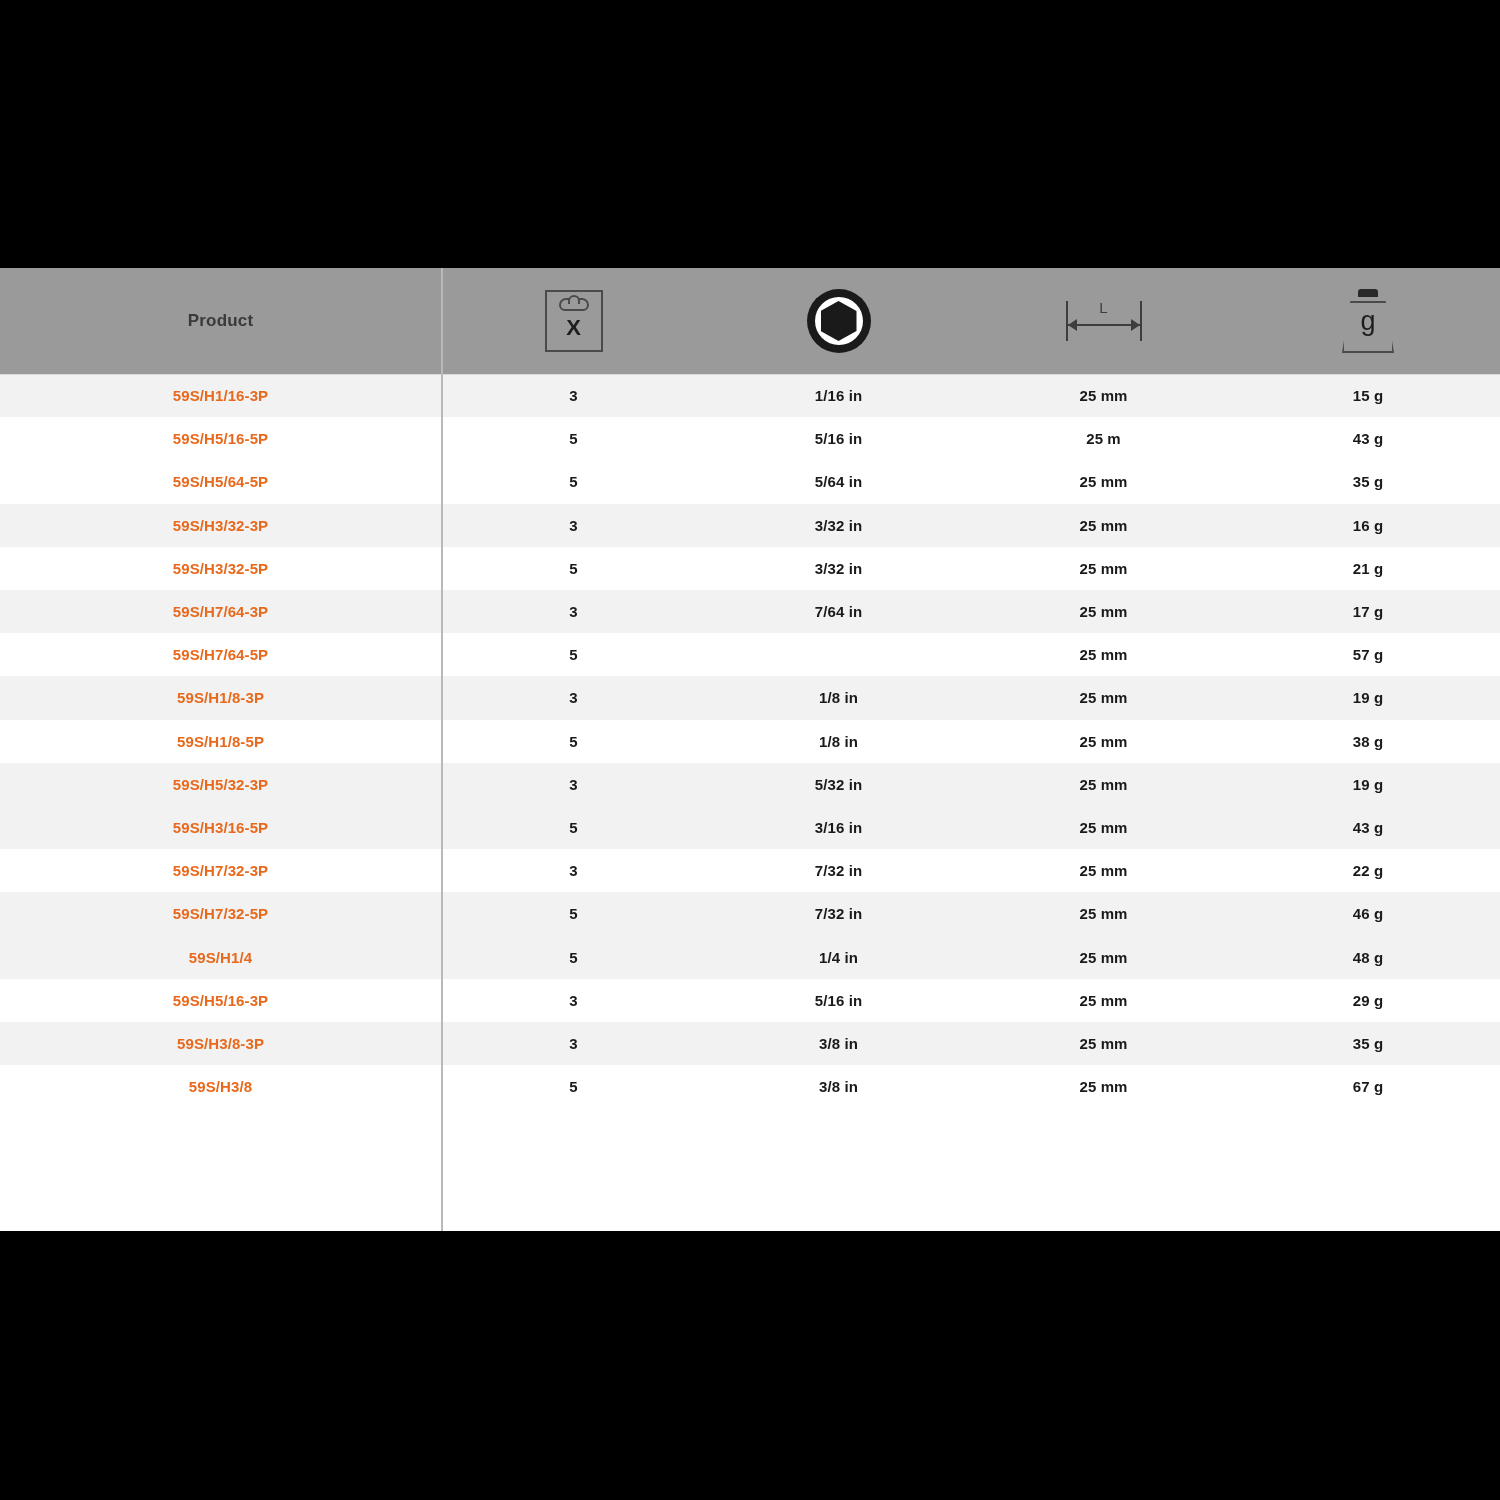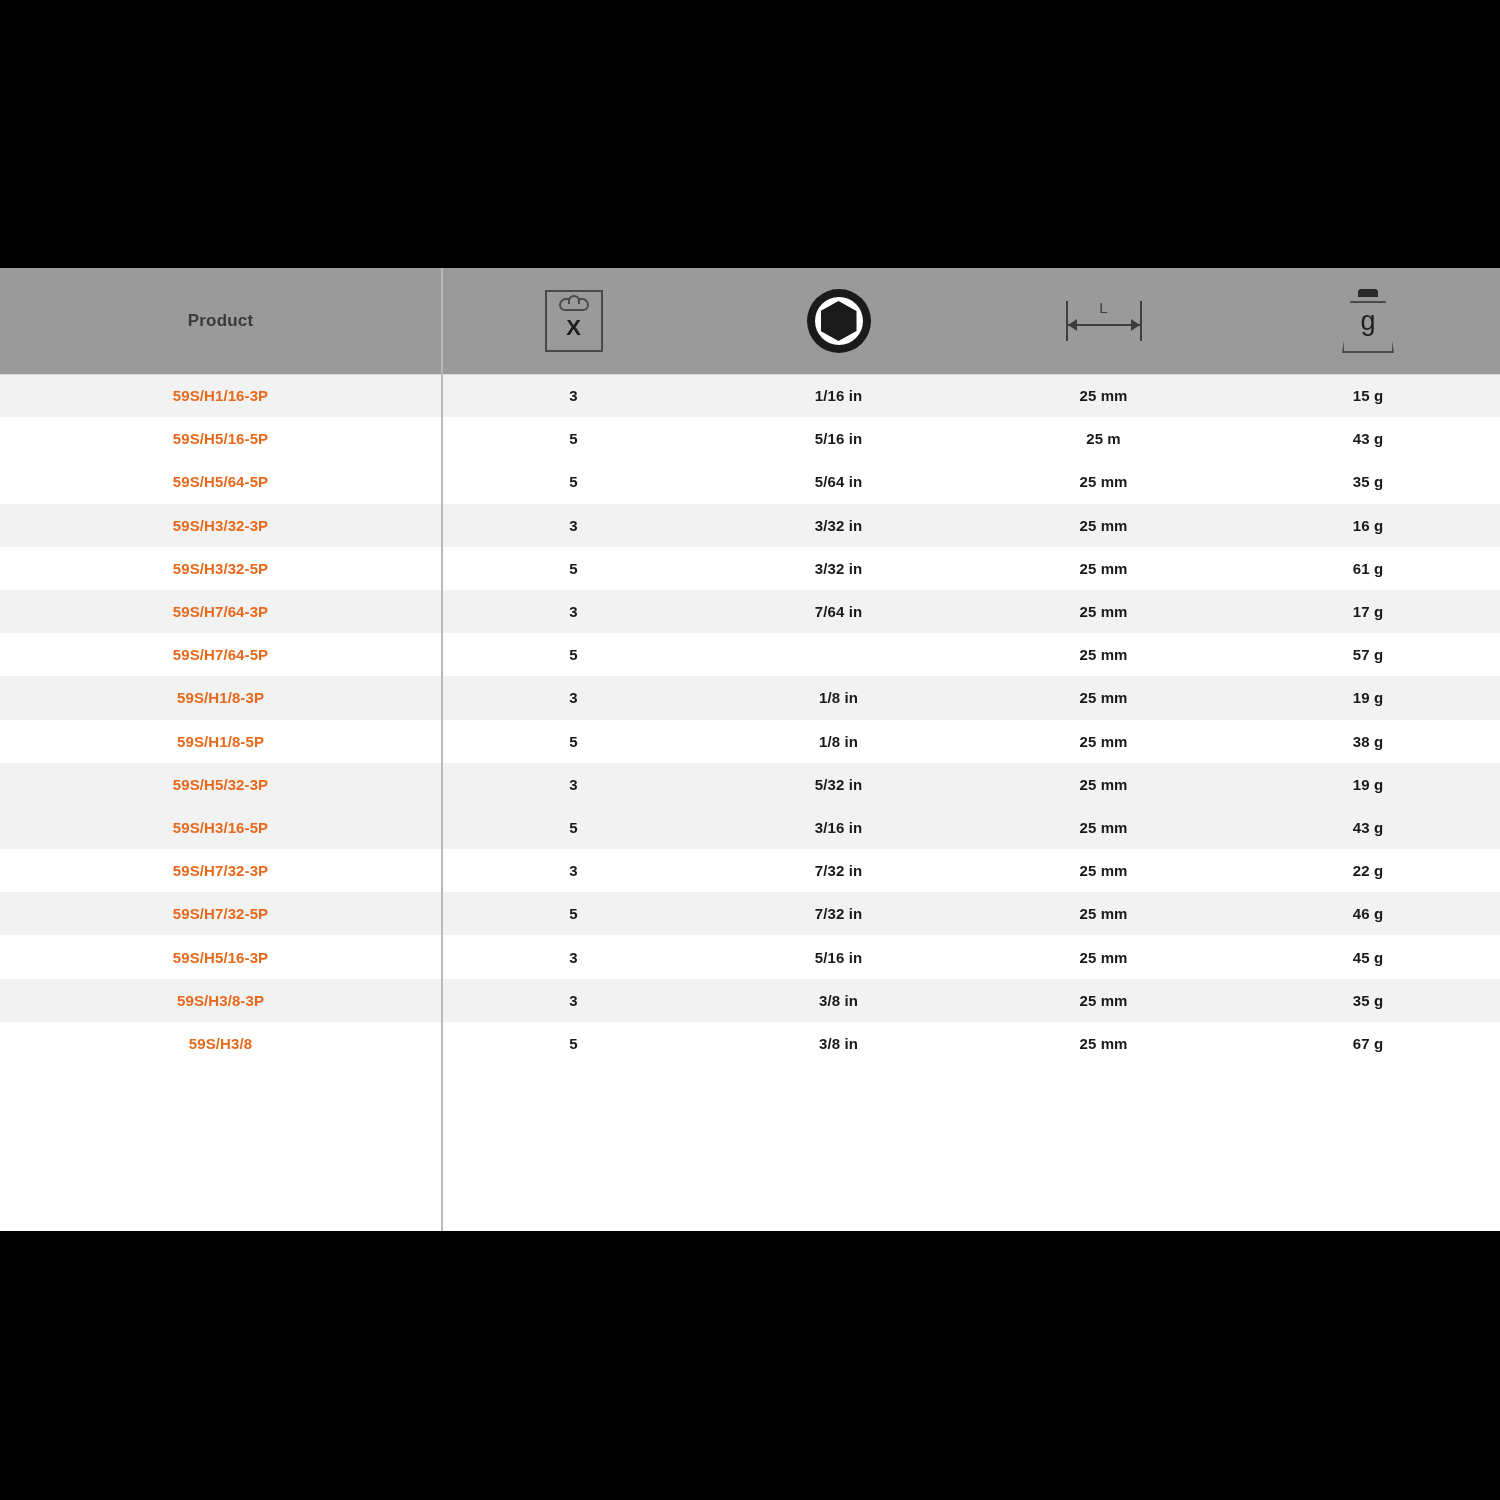--- a/index.html
+++ b/index.html
@@ -365,21 +365,21 @@
             <td class="cell-pack">3</td>
             <td class="cell-size">3/32 in</td>
             <td class="cell-length">25 mm</td>
             <td class="cell-weight">16 g</td>
           </tr>
           <tr class="data-row even">
             <td class="cell-product">59S/H3/32-5P</td>
             <td class="cell-pack">5</td>
             <td class="cell-size">3/32 in</td>
             <td class="cell-length">25 mm</td>
-            <td class="cell-weight">61 g</td>
+            <td class="cell-weight">21 g</td>
           </tr>
           <tr class="data-row odd">
             <td class="cell-product">59S/H7/64-3P</td>
             <td class="cell-pack">3</td>
             <td class="cell-size">7/64 in</td>
             <td class="cell-length">25 mm</td>
             <td class="cell-weight">17 g</td>
           </tr>
           <tr class="data-row even">
             <td class="cell-product">59S/H7/64-5P</td>
@@ -423,26 +423,33 @@
             <td class="cell-length">25 mm</td>
             <td class="cell-weight">22 g</td>
           </tr>
           <tr class="data-row odd">
             <td class="cell-product">59S/H7/32-5P</td>
             <td class="cell-pack">5</td>
             <td class="cell-size">7/32 in</td>
             <td class="cell-length">25 mm</td>
             <td class="cell-weight">46 g</td>
           </tr>
+          <tr class="data-row odd">
+            <td class="cell-product">59S/H1/4</td>
+            <td class="cell-pack">5</td>
+            <td class="cell-size">1/4 in</td>
+            <td class="cell-length">25 mm</td>
+            <td class="cell-weight">48 g</td>
+          </tr>
           <tr class="data-row even">
             <td class="cell-product">59S/H5/16-3P</td>
             <td class="cell-pack">3</td>
             <td class="cell-size">5/16 in</td>
             <td class="cell-length">25 mm</td>
-            <td class="cell-weight">45 g</td>
+            <td class="cell-weight">29 g</td>
           </tr>
           <tr class="data-row odd">
             <td class="cell-product">59S/H3/8-3P</td>
             <td class="cell-pack">3</td>
             <td class="cell-size">3/8 in</td>
             <td class="cell-length">25 mm</td>
             <td class="cell-weight">35 g</td>
           </tr>
           <tr class="data-row even">
             <td class="cell-product">59S/H3/8</td>

